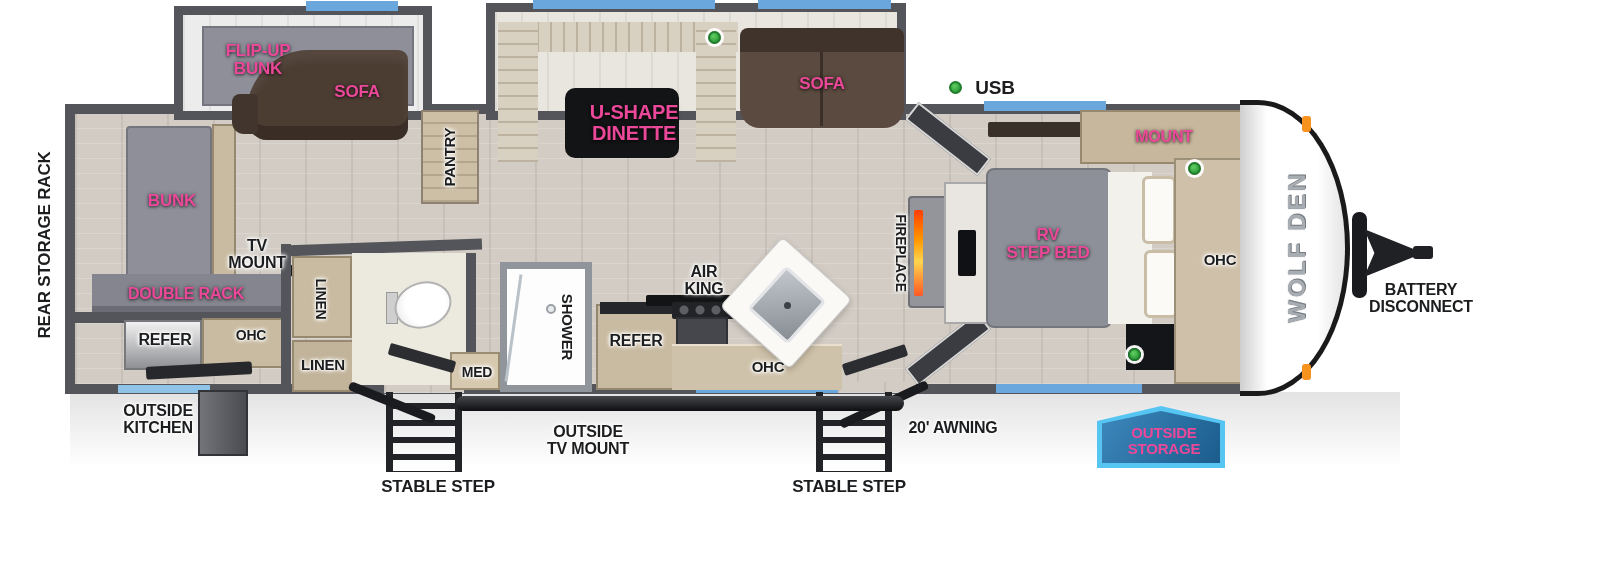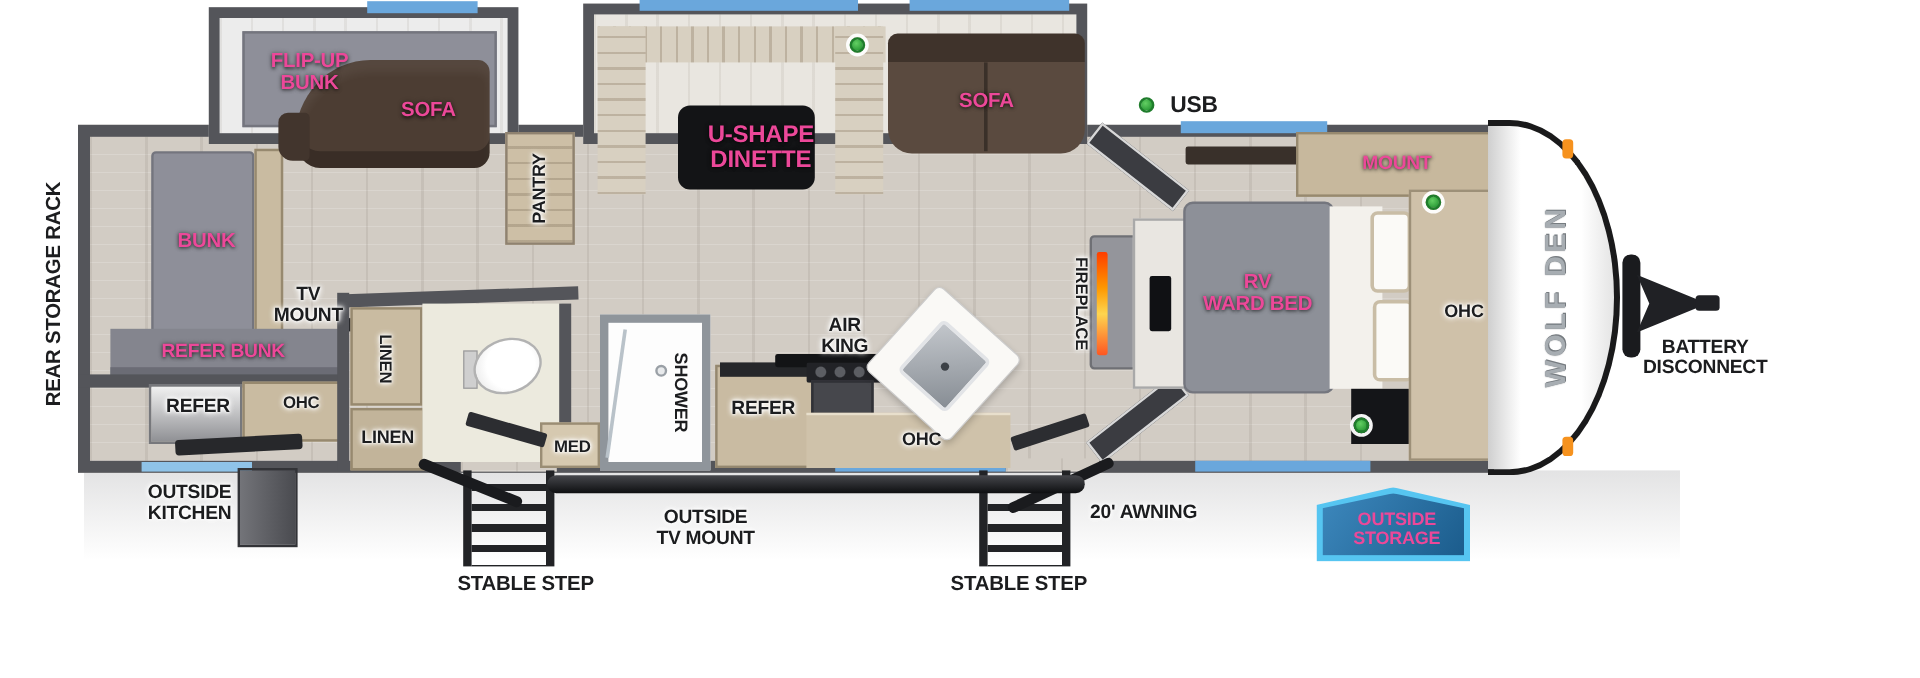--- a/index.html
+++ b/index.html
@@ -156,36 +156,36 @@
 BUNK</div>
   <div class="lbl light" style="left:357px;top:92px;font-size:17px;">SOFA</div>
   <div class="lbl light" style="left:634px;top:123px;font-size:20px;">U-SHAPE
 DINETTE</div>
   <div class="lbl light" style="left:822px;top:84px;font-size:17px;">SOFA</div>
   <div class="lbl dark" style="left:995px;top:88px;font-size:19px;">USB</div>
   <div class="lbl dark ccw" style="left:450px;top:157px;font-size:15px;">PANTRY</div>
   <div class="lbl light" style="left:172px;top:201px;font-size:17px;">BUNK</div>
   <div class="lbl dark" style="left:257px;top:255px;font-size:16px;">TV
 MOUNT</div>
-  <div class="lbl light" style="left:186px;top:294px;font-size:16px;">REFER BUNK</div>
+  <div class="lbl light" style="left:186px;top:294px;font-size:16px;">DOUBLE RACK</div>
   <div class="lbl dark" style="left:165px;top:340px;font-size:16px;">REFER</div>
   <div class="lbl dark" style="left:251px;top:335px;font-size:14px;">OHC</div>
   <div class="lbl dark cw" style="left:321px;top:299px;font-size:14px;">LINEN</div>
   <div class="lbl dark" style="left:323px;top:365px;font-size:15px;">LINEN</div>
   <div class="lbl dark" style="left:158px;top:420px;font-size:16px;">OUTSIDE
 KITCHEN</div>
   <div class="lbl dark" style="left:477px;top:372px;font-size:14px;">MED</div>
   <div class="lbl dark cw" style="left:567px;top:327px;font-size:15px;">SHOWER</div>
   <div class="lbl dark" style="left:636px;top:341px;font-size:16px;">REFER</div>
   <div class="lbl dark" style="left:704px;top:281px;font-size:16px;">AIR
 KING</div>
   <div class="lbl dark" style="left:768px;top:367px;font-size:15px;">OHC</div>
   <div class="lbl dark cw" style="left:901px;top:253px;font-size:14px;">FIREPLACE</div>
   <div class="lbl light" style="left:1048px;top:244px;font-size:17px;">RV
-WARD BED</div>
+STEP BED</div>
   <div class="lbl light" style="left:1164px;top:137px;font-size:16px;">MOUNT</div>
   <div class="lbl dark" style="left:1220px;top:260px;font-size:15px;">OHC</div>
   <div class="lbl dark" style="left:438px;top:487px;font-size:17px;">STABLE STEP</div>
   <div class="lbl dark" style="left:849px;top:487px;font-size:17px;">STABLE STEP</div>
   <div class="lbl dark" style="left:588px;top:441px;font-size:16px;">OUTSIDE
 TV MOUNT</div>
   <div class="lbl dark" style="left:953px;top:428px;font-size:16px;">20' AWNING</div>
   <div class="lbl light" style="left:1164px;top:441px;font-size:15px;text-shadow:none;">OUTSIDE
 STORAGE</div>
   <div class="lbl dark" style="left:1421px;top:299px;font-size:16px;text-shadow:none;">BATTERY

